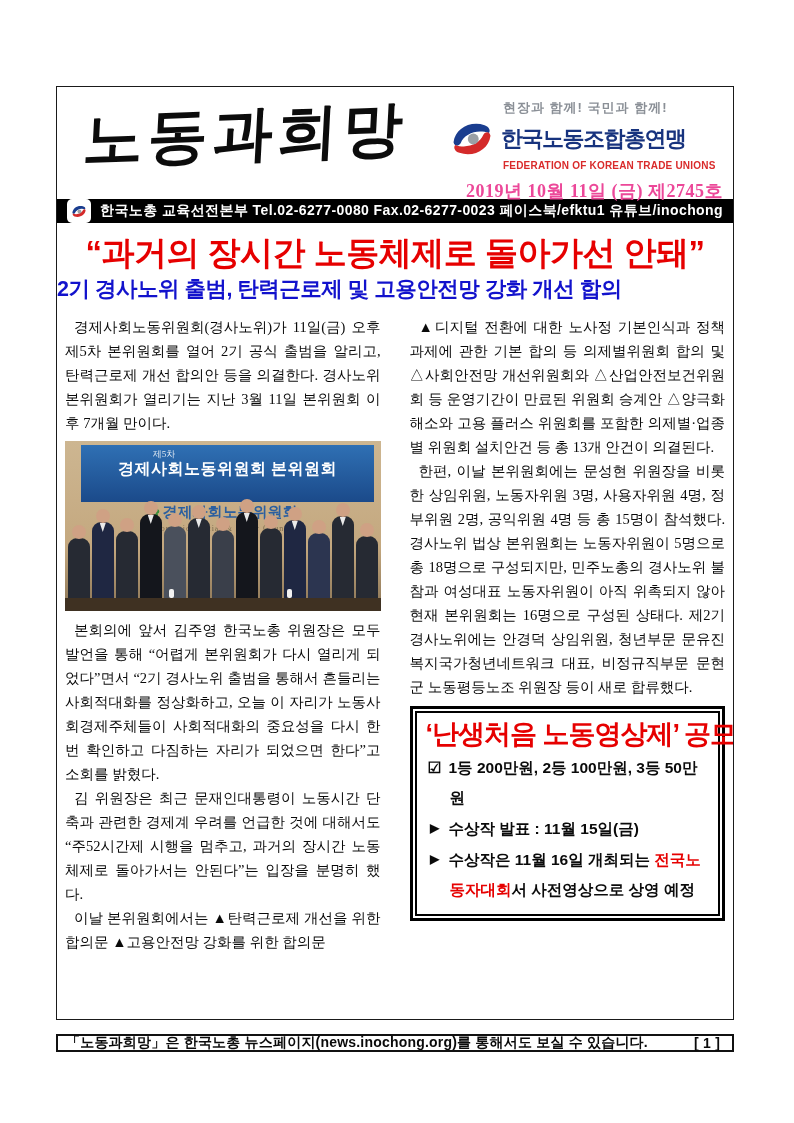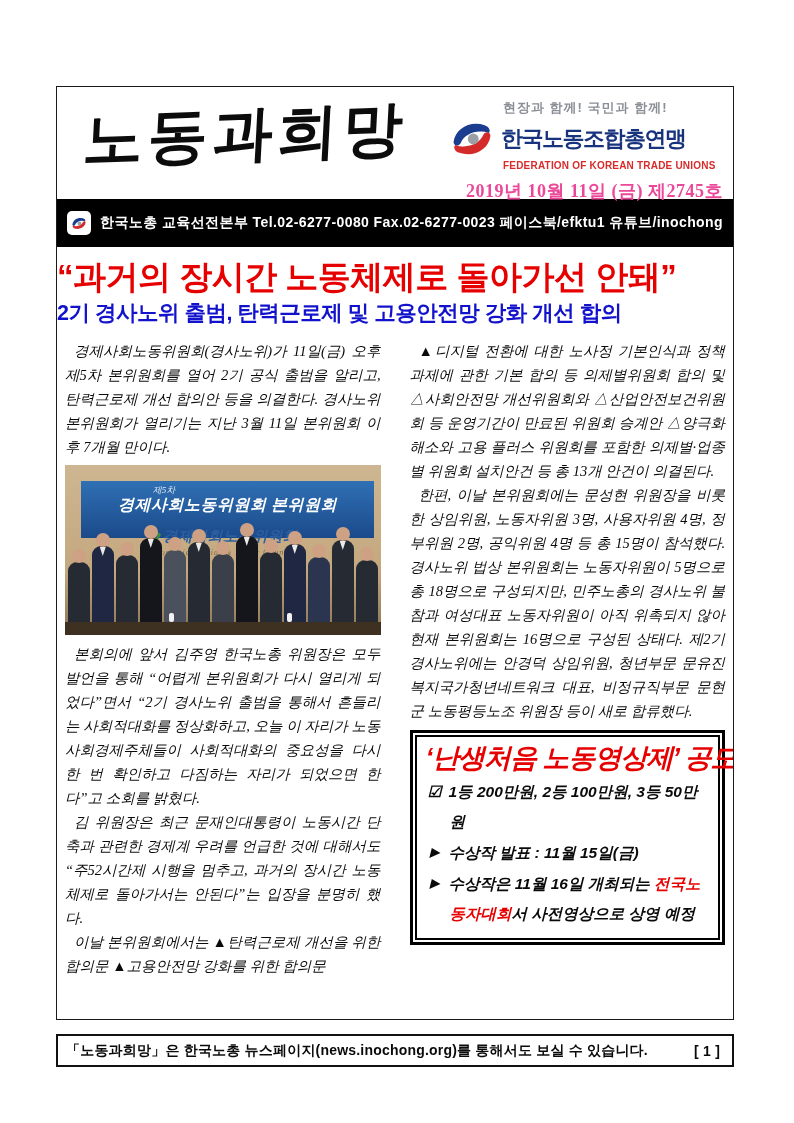--- a/index.html
+++ b/index.html
@@ -26,42 +26,42 @@
   .org-block { width:276px; padding-top:2px; flex:none; }
   .slogan { font-size:13px; font-weight:700; color:#8a8f96; letter-spacing:1px; margin-left:56px; }
   .org-row { display:flex; align-items:center; gap:4px; margin-top:1px; }
   .org-logo { width:50px; height:42px; flex:none; }
   .org-name { font-size:22px; font-weight:900; color:#17337e; letter-spacing:-1.5px; white-space:nowrap; }
   .org-en { font-size:10px; font-weight:700; color:#d92b2b; letter-spacing:0.2px; margin-left:56px; white-space:nowrap; }
   .issue-line { font-family:"Liberation Serif", serif; font-size:18px; font-weight:700;
                 color:#ec4899; text-align:right; margin-top:8px; letter-spacing:0.5px; white-space:nowrap; }
 
   
-  .contact-bar { height:48px; background:#000; color:#fff; display:flex; align-items:center;
+  .contact-bar { height:24px; background:#000; color:#fff; display:flex; align-items:center;
                  justify-content:center; gap:9px; font-size:14px; font-weight:700; letter-spacing:0.4px; }
   .bar-logo-tile { width:24px; height:24px; background:#fff; border-radius:5px;
                    display:flex; align-items:center; justify-content:center; flex:none; }
   .bar-logo-tile svg { width:18px; height:15px; }
 
   
-  .headline { margin-top:10px; text-align:left; font-size:33px; font-weight:900;
+  .headline { margin-top:10px; text-align:center; font-size:33px; font-weight:900;
               color:#e60000; letter-spacing:-0.5px; line-height:40px; }
   .subtitle { font-size:21.5px; font-weight:800; color:#1212cc;
               letter-spacing:-0.5px; margin-top:3px; line-height:27px; }
 
   
-  .columns { display:flex; gap:29px; padding:12px 8px 0 8px;font-style:italic; }
+  .columns { display:flex; gap:29px; padding:12px 8px 0 8px; }
   .col { flex:1; min-width:0; font-family:"Liberation Serif", serif;
          font-size:14.5px; line-height:24px; text-align:justify; color:#0a0a0a; }
   .col p { margin:0; text-indent:9px; }
 
   
   .photo { position:relative; width:100%; height:170px; margin:6px 0 7px;
            overflow:hidden; background:linear-gradient(180deg,#cdb691 0%,#c4a87f 62%,#8a7455 100%); }
-  .photo-banner { position:absolute; top:16px; left:5%; right:2%; height:57px;
+  .photo-banner { position:absolute; top:4px; left:5%; right:2%; height:57px;
                   background:linear-gradient(180deg,#2f70b4 0%,#1b4a8a 100%);
                   color:#fff; text-align:center; padding-top:4px; }
   .banner-session { font-size:9px; opacity:.85; text-align:left; padding-left:72px; line-height:10px; }
   .banner-title { font-size:16px; font-weight:900; line-height:19px; letter-spacing:0.5px; }
   .banner-date { font-size:9px; opacity:.9; margin-top:2px; letter-spacing:1px; }
   .wall-sign { position:absolute; top:63px; left:0; right:0; text-align:center;
                color:#2b5fa0; font-weight:900; font-size:15px; line-height:16px; }
   .wall-flower { color:#3a8f3a; font-size:14px; margin-right:3px; }
   .wall-subtext { display:block; font-size:8px; font-weight:400; color:#7b6a4e; letter-spacing:1px; }
   .people { position:absolute; left:0; right:0; bottom:11px; height:122px;
@@ -89,21 +89,21 @@
   .notice-inner { border:2px solid #000; padding:7px 9px 9px; }
   .notice-title { text-align:center; color:#e60000; font-size:27px; font-weight:900;
                   letter-spacing:-1px; line-height:28px; margin-bottom:5px; white-space:nowrap; }
   .notice-item { font-size:15.5px; font-weight:800; line-height:30px; color:#0a0a0a;
                  padding-left:24px; text-indent:-24px; text-align:left; }
   .notice-item .marker { display:inline-block; width:18px; text-indent:0; margin-right:5px; text-align:center; }
   .notice-item.arrow .marker { font-size:12px; vertical-align:2px; }
   .notice-red { color:#e60000; }
 
   
-  .footer-box { position:absolute; left:56px; top:1034px; width:678px; height:33px;
+  .footer-box { position:absolute; left:56px; top:1034px; width:678px; height:18px;
                 border:2px solid #111; display:flex; align-items:center; justify-content:space-between;
                 padding:0 12px 0 8px; font-size:14px; font-weight:700; letter-spacing:0.2px; color:#0a0a0a; }
 </style>
 </head>
 <body>
 
 <div class="page-frame">
 
   <div class="header">
     <div class="masthead">노동과희망</div>

